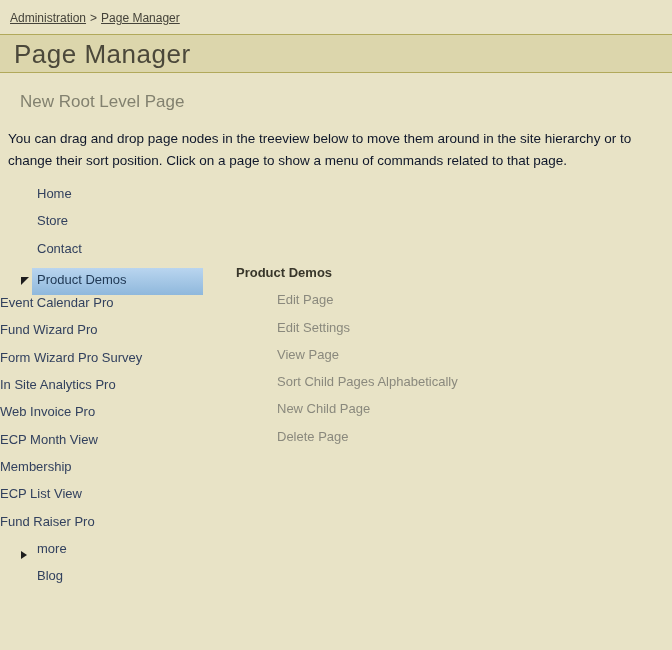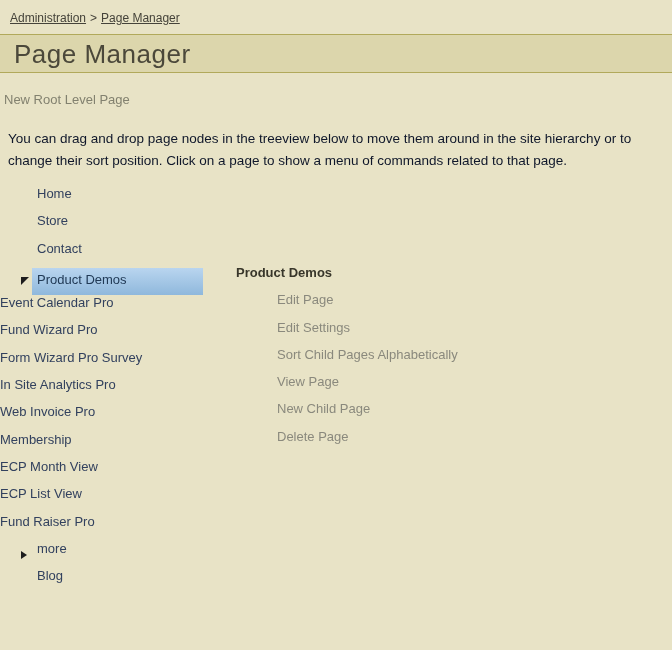--- a/index.html
+++ b/index.html
@@ -28,22 +28,22 @@
     border-bottom:1px solid #b1a95b;
     box-sizing:content-box;
   }
   .header-band h1{
     margin:0;padding:4px 0 0 14px;
     font-size:26px;font-weight:normal;
     color:#4b483a;letter-spacing:0.5px;
   }
   
   .new-root-link{
-    position:absolute;left:4px;top:92px;
-    font-size:13px;color:#82816f;cursor:pointer;text-decoration:none;
+    position:absolute;left:20px;top:92px;
+    font-size:17px;color:#82816f;cursor:pointer;text-decoration:none;
   }
   
   .intro{
     position:absolute;left:8px;top:114px;width:656px;
     font-size:13.5px;line-height:22px;color:#0f172a;
   }
   
   .tree{
     position:absolute;left:0;top:186px;width:230px;
   }
@@ -130,43 +130,43 @@
       <div class="tree-row level1">
         <span class="node">Form Wizard Pro Survey</span>
       </div>
       <div class="tree-row level1">
         <span class="node">In Site Analytics Pro</span>
       </div>
       <div class="tree-row level1">
         <span class="node">Web Invoice Pro</span>
       </div>
       <div class="tree-row level1">
-        <span class="node">Membership</span>
+        <span class="node">ECP Month View</span>
       </div>
       <div class="tree-row level1">
-        <span class="node">ECP Month View</span>
+        <span class="node">Membership</span>
       </div>
       <div class="tree-row level1">
         <span class="node">ECP List View</span>
       </div>
       <div class="tree-row level1">
         <span class="node">Fund Raiser Pro</span>
       </div>
       <div class="tree-row level0">
         <span class="arrow collapsed"></span>
         <span class="node">more</span>
       </div>
       <div class="tree-row level0">
         <span class="node">Blog</span>
       </div>
     </div>
 
   <div class="context-menu" id="context-menu">
     <div class="menu-title">Product Demos</div>
   <div class="menu-item">Edit Page</div>
       <div class="menu-item">Edit Settings</div>
+      <div class="menu-item">View Page</div>
       <div class="menu-item">Sort Child Pages Alphabetically</div>
-      <div class="menu-item">View Page</div>
       <div class="menu-item">New Child Page</div>
       <div class="menu-item">Delete Page</div>
     </div>
 
 </div>
 
 </body></html>

